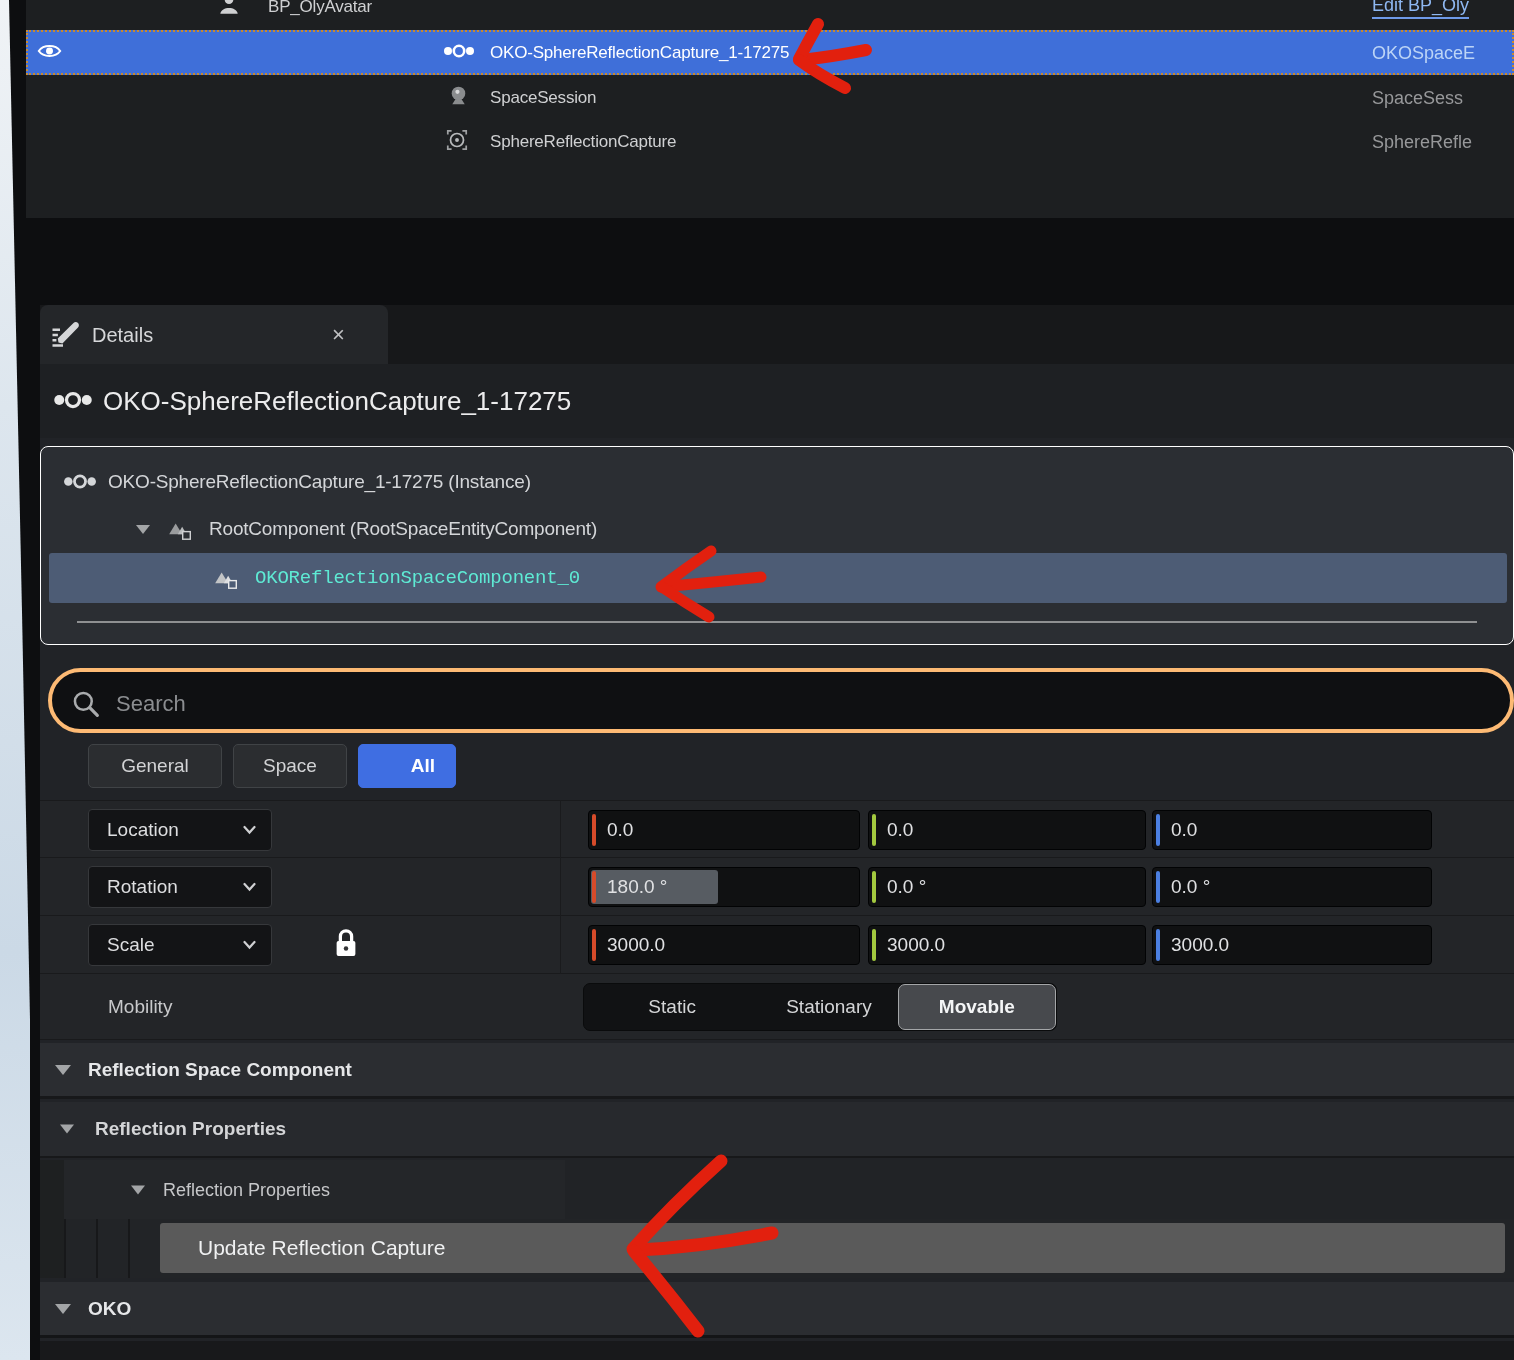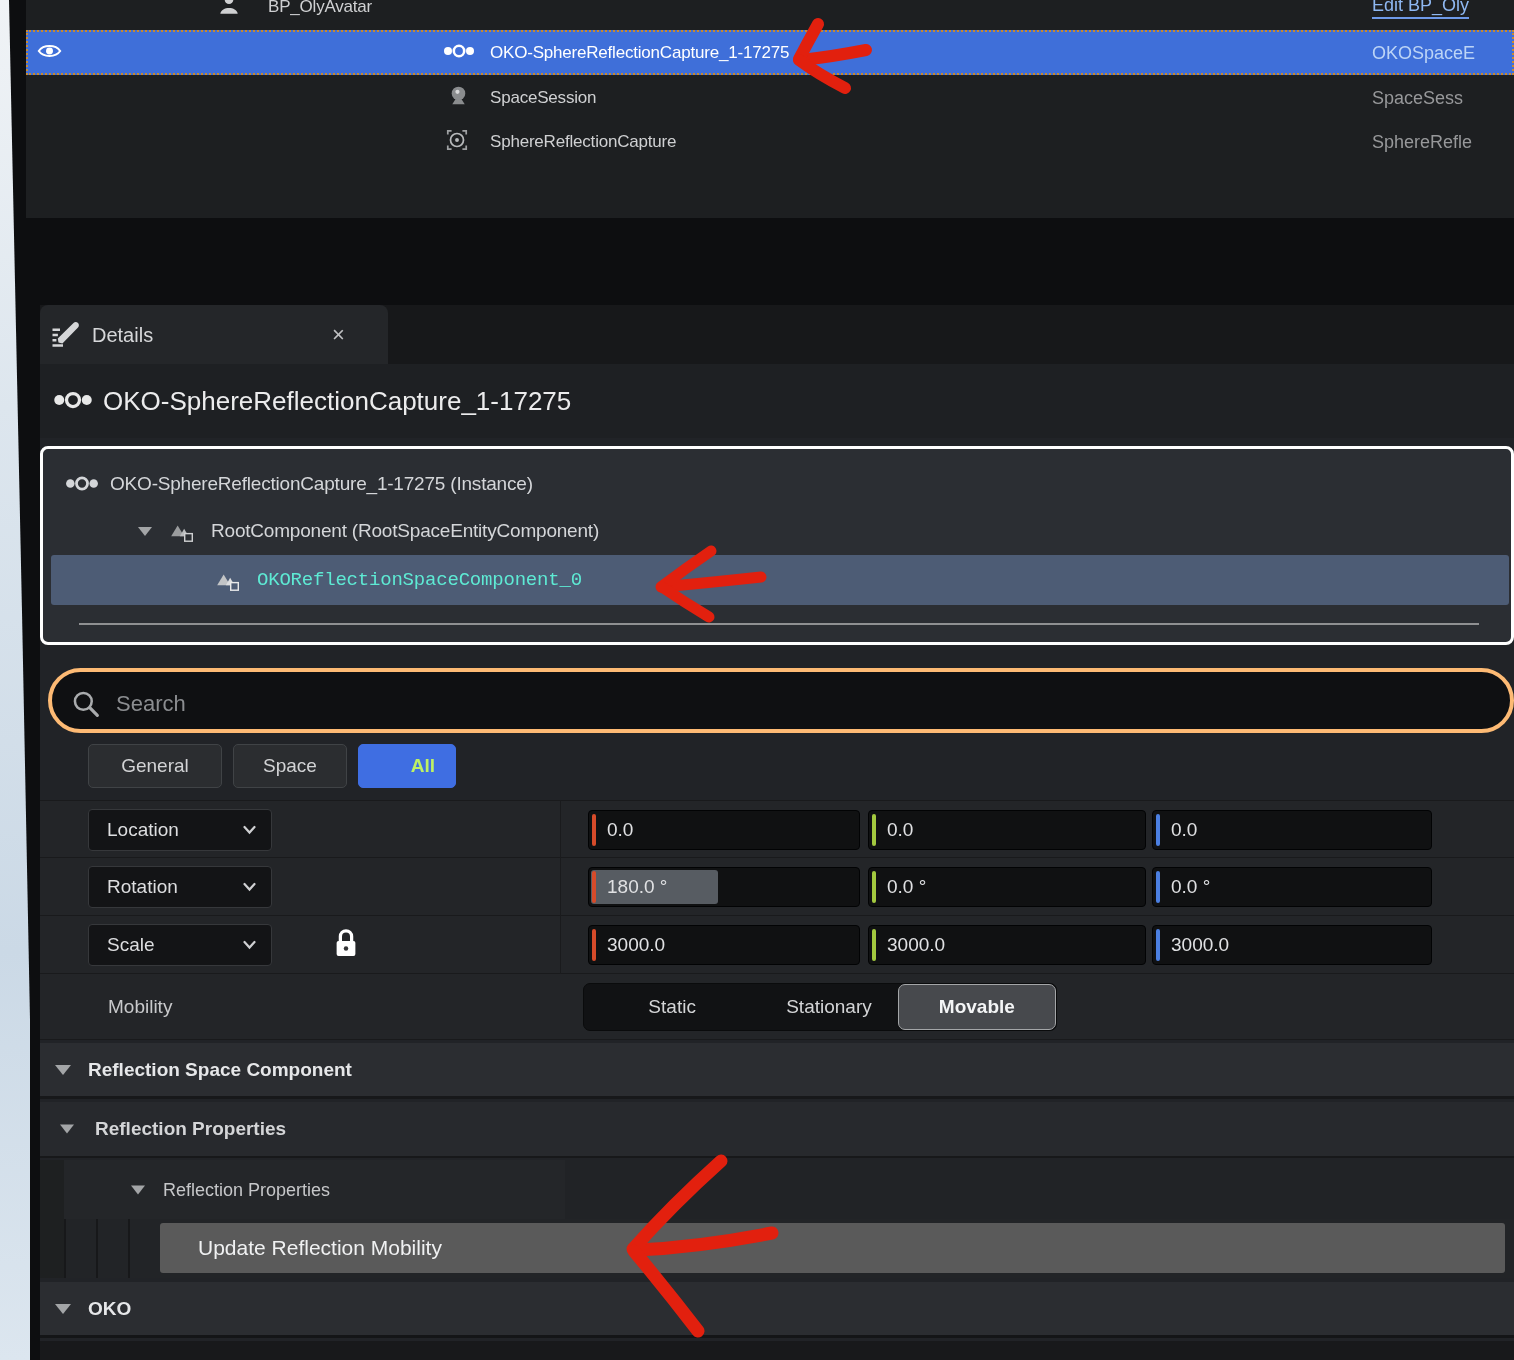--- a/index.html
+++ b/index.html
@@ -37,36 +37,36 @@
   .tabstrip-bg { left:40px; top:305px; width:1474px; height:59px; background:#17181a; }
   .tab-details { left:40px; top:305px; width:348px; height:59px; background:#242629; border-radius:8px 8px 0 0; }
   .tab-details .tab-label { position:absolute; left:52px; top:50%; transform:translateY(-50%); font-size:20px; color:#d6d7d9; }
   .tab-details .tab-close { position:absolute; left:292px; top:50%; transform:translateY(-50%); font-size:22px; color:#c0c1c3; cursor:default; }
 
   
   .panel { left:40px; top:364px; width:1474px; height:996px; background:#212327; }
   .hdr-row { position:absolute; left:0; top:0; width:1474px; height:74px; background:#1e2023; }
   .hdr-row .hdr-text { position:absolute; left:63px; top:50%; transform:translateY(-50%); font-size:26px; color:#ececed; }
 
-  .comp-box { position:absolute; left:0; top:82px; width:1474px; height:199px; background:#2b2e33; border:3px solid #ffffff; border-radius:8px; }
+  .comp-box { position:absolute; left:0; top:82px; width:1474px; height:199px; background:#2b2e33; border:1px solid #ffffff; border-radius:8px; }
   .c-row { position:absolute; left:8px; width:1458px; }
   .c-row .c-label { position:absolute; top:50%; transform:translateY(-50%); font-size:19px; color:#d4d6d9; letter-spacing:-0.2px; }
   .c-row.selected { background:#4d5c75; border-radius:3px; }
   .c-row.selected .c-label { color:#5eead4;font-family:Liberation Mono, monospace; }
   .c-divider { position:absolute; left:36px; top:174px; width:1400px; height:2px; background:#8f9092; }
 
   .tri { width:0; height:0; border-left:8px solid transparent; border-right:8px solid transparent; border-top:10px solid #a3a5a7; }
   .tri.small { border-left-width:7px; border-right-width:7px; border-top-width:9px; }
 
   .search-pill { position:absolute; left:8px; top:304px; width:1466px; height:65px; background:#0f1012; border:4px solid #fdba74; border-radius:33px; }
   .search-pill input { position:absolute; left:64px; top:0; width:1200px; height:63px; background:transparent; border:none; outline:none; font-family:"Liberation Sans",sans-serif; font-size:22px; color:#d8d9db; }
   .search-pill input::placeholder { color:#8b8d90; }
 
   .filter-btn { position:absolute; top:380px; height:44px; background:#2b2d30; border:1px solid #404346; border-radius:5px; font-size:19px; color:#d2d3d5; text-align:center; line-height:42px; }
-  .filter-btn.active { background:#3f6ee2; border-color:#3f6ee2; color:#bef264; font-weight:bold;padding-left:32px; }
+  .filter-btn.active { background:#3f6ee2; border-color:#3f6ee2; color:#ffffff; font-weight:bold;padding-left:32px; }
 
   .grid-row { position:absolute; left:0; width:1474px; background:#232528; border-bottom:1px solid #191a1c; }
   .col-divider { position:absolute; left:520px; top:436px; width:1px; height:240px; background:#1a1b1d; }
   .label-btn { position:absolute; left:48px; top:8px; width:184px; height:42px; background:#131416; border:1px solid #36383b; border-radius:4px; }
   .label-btn .lb-text { position:absolute; left:18px; top:50%; transform:translateY(-50%); font-size:19px; color:#dddee0; }
   .label-btn svg { position:absolute; right:14px; top:50%; transform:translateY(-50%); }
 
   .vfield { position:absolute; top:9px; height:40px; background:#101112; border:1px solid #020304; border-radius:4px; overflow:hidden; }
   .vfield .axis { position:absolute; left:3px; top:3px; bottom:3px; width:4px; border-radius:2px; }
   .axis-x { background:#d64b2a; } .axis-y { background:#a3c93f; } .axis-z { background:#4b7fe1; }
@@ -330,21 +330,21 @@
       <span class="s-tri tri small" style="left:91px;"></span>
       <span class="s-text nowrap" style="left:123px; color:#c6c7c9; font-size:18px;">Reflection Properties</span>
     </div>
 
     <div class="section" style="top:855px; height:59px; background:#222427;">
       <span class="indent-band" style="left:0; width:24px;"></span>
       <span class="indent-line" style="left:24px;"></span>
       <span class="indent-line" style="left:56px;"></span>
       <span class="indent-line" style="left:88px;"></span>
       <div class="update-btn">
-        <span>Update Reflection Mobility</span>
+        <span>Update Reflection Capture</span>
       </div>
     </div>
 
     <div class="section" style="top:918px; height:56px; background:#2b2d31; border-bottom:3px solid #141517;">
       <span class="s-tri tri" style="left:15px;"></span>
       <span class="s-text nowrap" style="left:48px; color:#e6e7e9; font-weight:bold;">OKO</span>
     </div>
 
     <div class="section" style="top:977px; height:19px; background:#18191b;"></div>
   </div>

